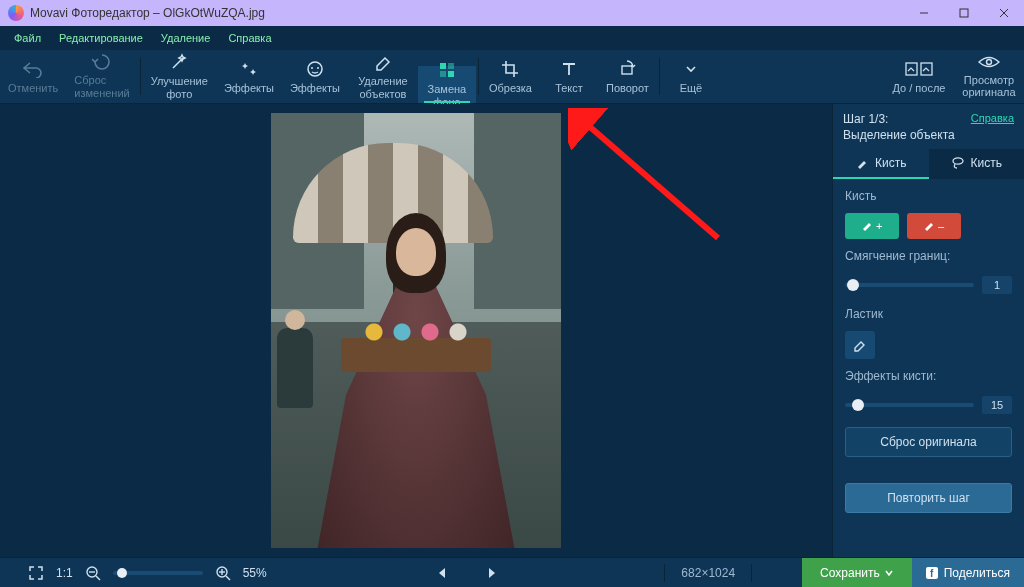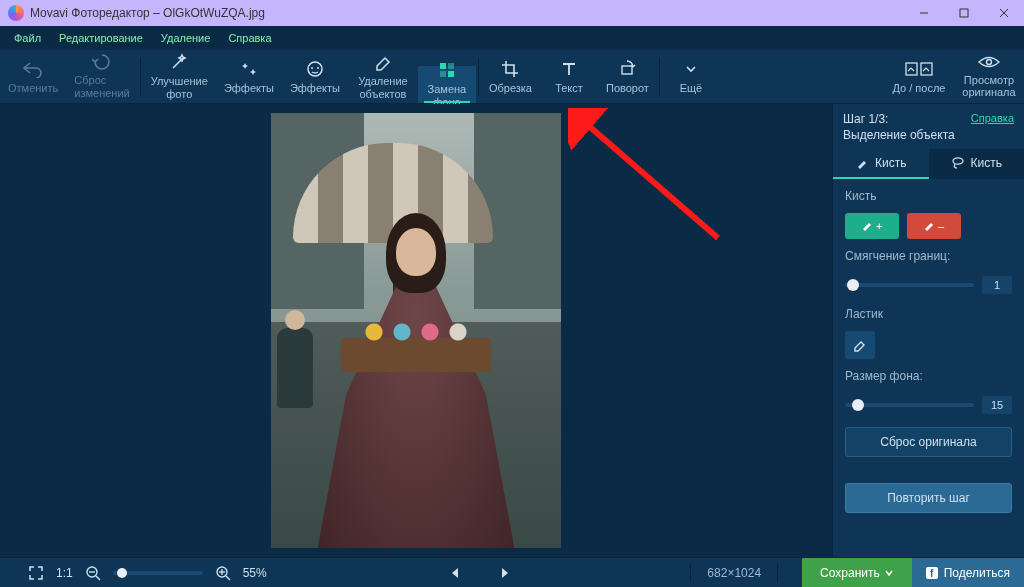--- a/index.html
+++ b/index.html
@@ -63,21 +63,21 @@
   .sp-btn.primary { background:#2a6a94; border-color:#3a7aa4; }
   .statusbar { height:30px; background:#0e3556; display:flex; align-items:center; color:#cfe0ee; font-size:12px; border-top:1px solid #0a2438; }
   .sb-left { display:flex; align-items:center; gap:10px; padding:0 26px; }
   .sb-ico { width:20px; height:20px; display:flex; align-items:center; justify-content:center; color:#cfe0ee; }
   .zoom-track { width:90px; height:4px; background:#1a4b72; border-radius:2px; position:relative; }
   .zoom-thumb { position:absolute; left:10%; top:50%; transform:translate(-50%,-50%); width:10px; height:10px; border-radius:50%; background:#e8eef3; }
   .sb-center { flex:1; display:flex; align-items:center; justify-content:center; gap:30px; }
   .sb-right { display:flex; align-items:center; gap:0; height:100%; }
   .sb-dim { padding:0 12px; color:#9fb9cf; }
   .sb-divider { width:1px; height:18px; background:#0a2438; margin:0 4px; }
-  .save-btn { height:100%; padding:0 18px; background:#3fa24a; color:#fff; display:flex; align-items:center; gap:4px; }
+  .save-btn { height:100%; padding:0 18px; background:#3fa24a; color:#fff; display:flex; align-items:center; gap:4px;margin-left:26px; }
   .share-btn { height:100%; padding:0 14px; background:#2a6a94; color:#fff; display:flex; align-items:center; gap:6px; }
   svg { display:block; }
 </style>
 </head>
 <body>
 
 <div class="titlebar">
   <div class="app-icon"></div>
   <div class="title">Movavi Фоторедактор – OlGkOtWuZQA.jpg</div>
   <div class="spacer"></div>
@@ -308,21 +308,21 @@
         <div class="valbox">1</div>
       </div>
       <div class="sp-label">Ластик</div>
       <div class="brush-row">
         <div class="chip square">
             <svg width="16" height="16" viewBox="0 0 16 16">
               <path d="M3 11 L9 5 L12 8 L6 14 H3z" fill="none" stroke="#cfe0ee" stroke-width="1.4"></path>
             </svg>
           </div>
       </div>
-      <div class="sp-label">Размер фона:</div>
+      <div class="sp-label">Эффекты кисти:</div>
       <div class="slider-row">
         <div class="track">
             <div class="thumb" style="left:10%"></div>
           </div>
         <div class="valbox">15</div>
       </div>
       <div class="sp-btn">Сброс оригинала</div>
       <div style="height:6px"></div>
       <div class="sp-btn primary">Повторить шаг</div>
     </div>

